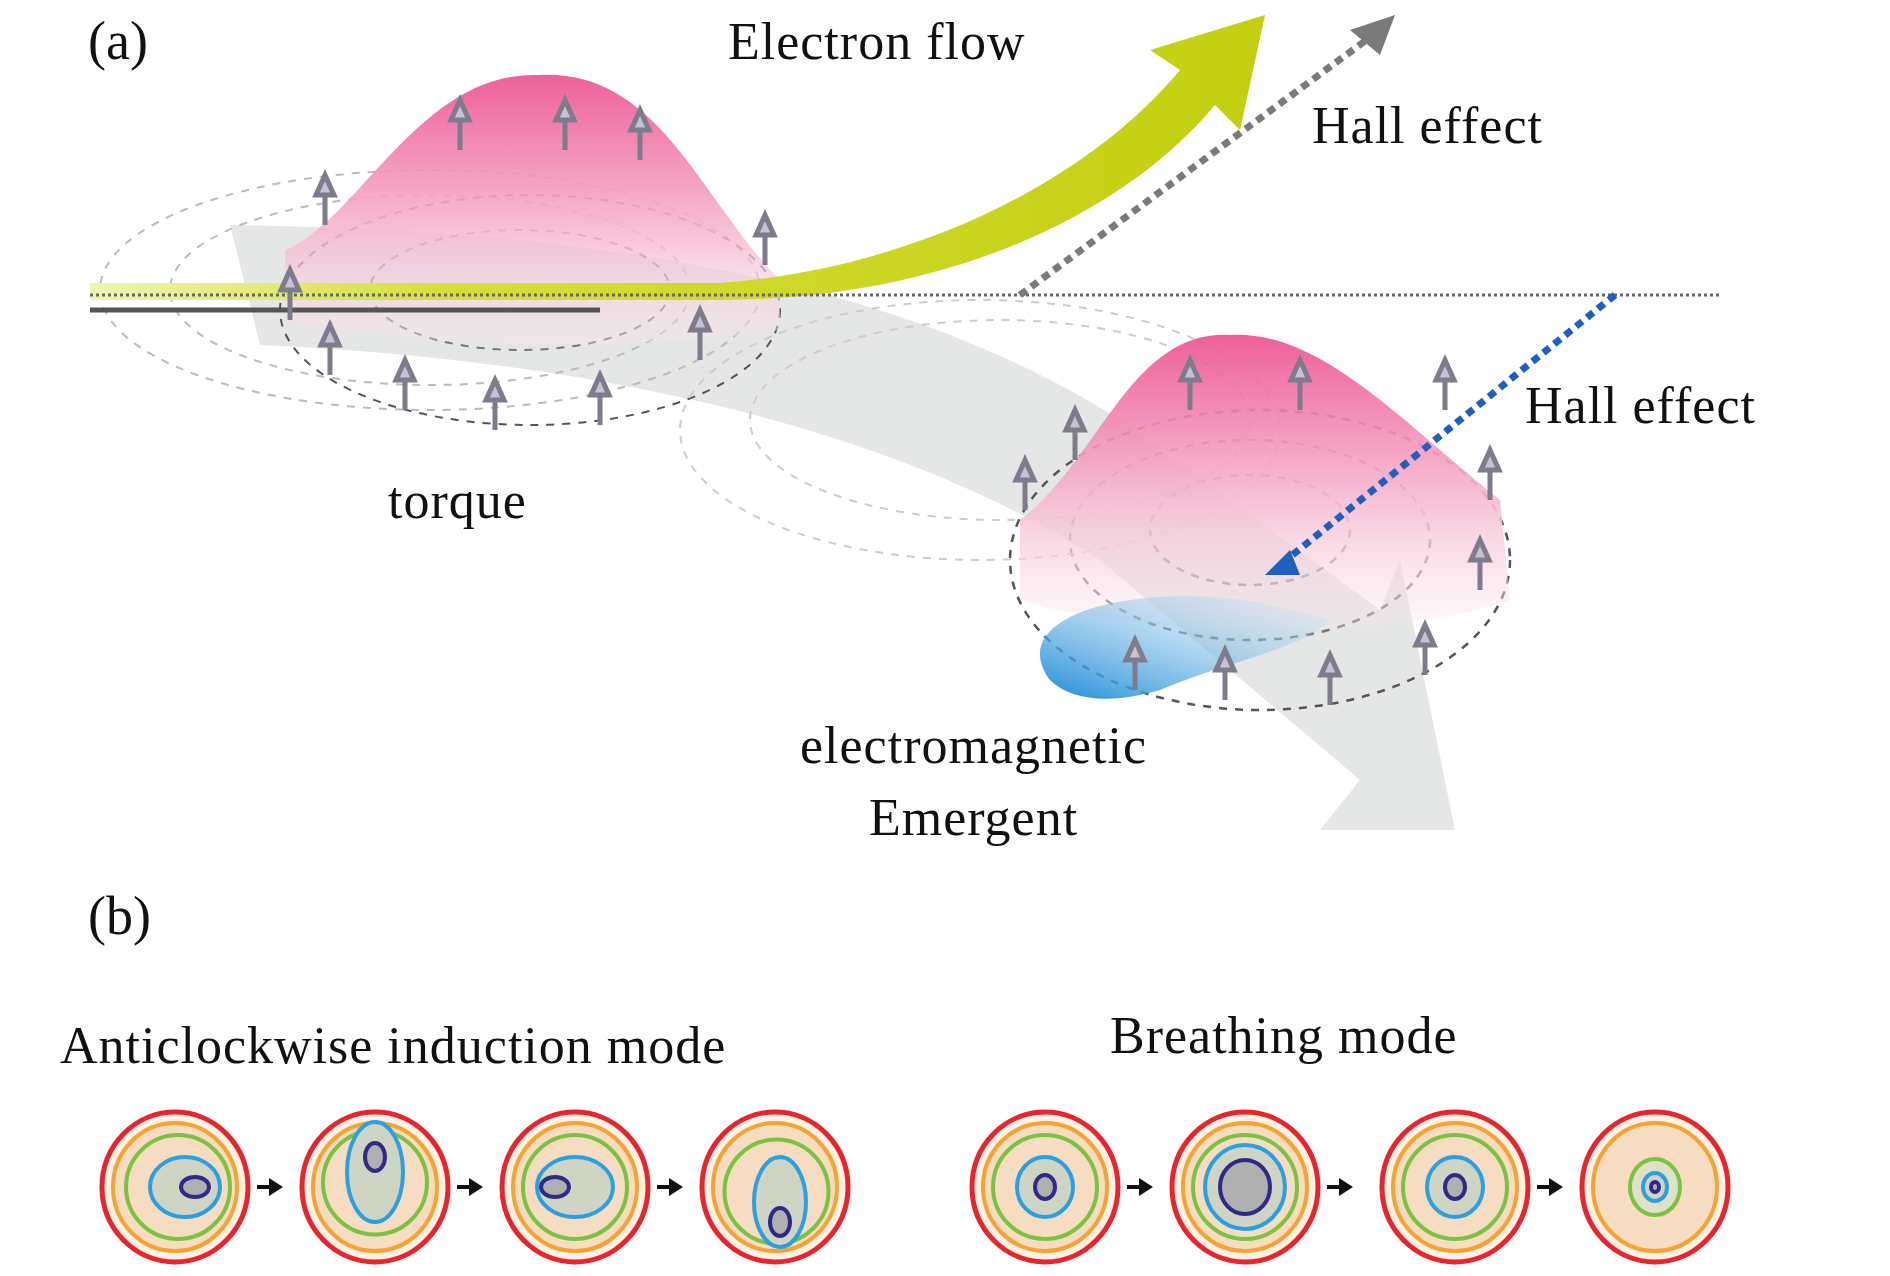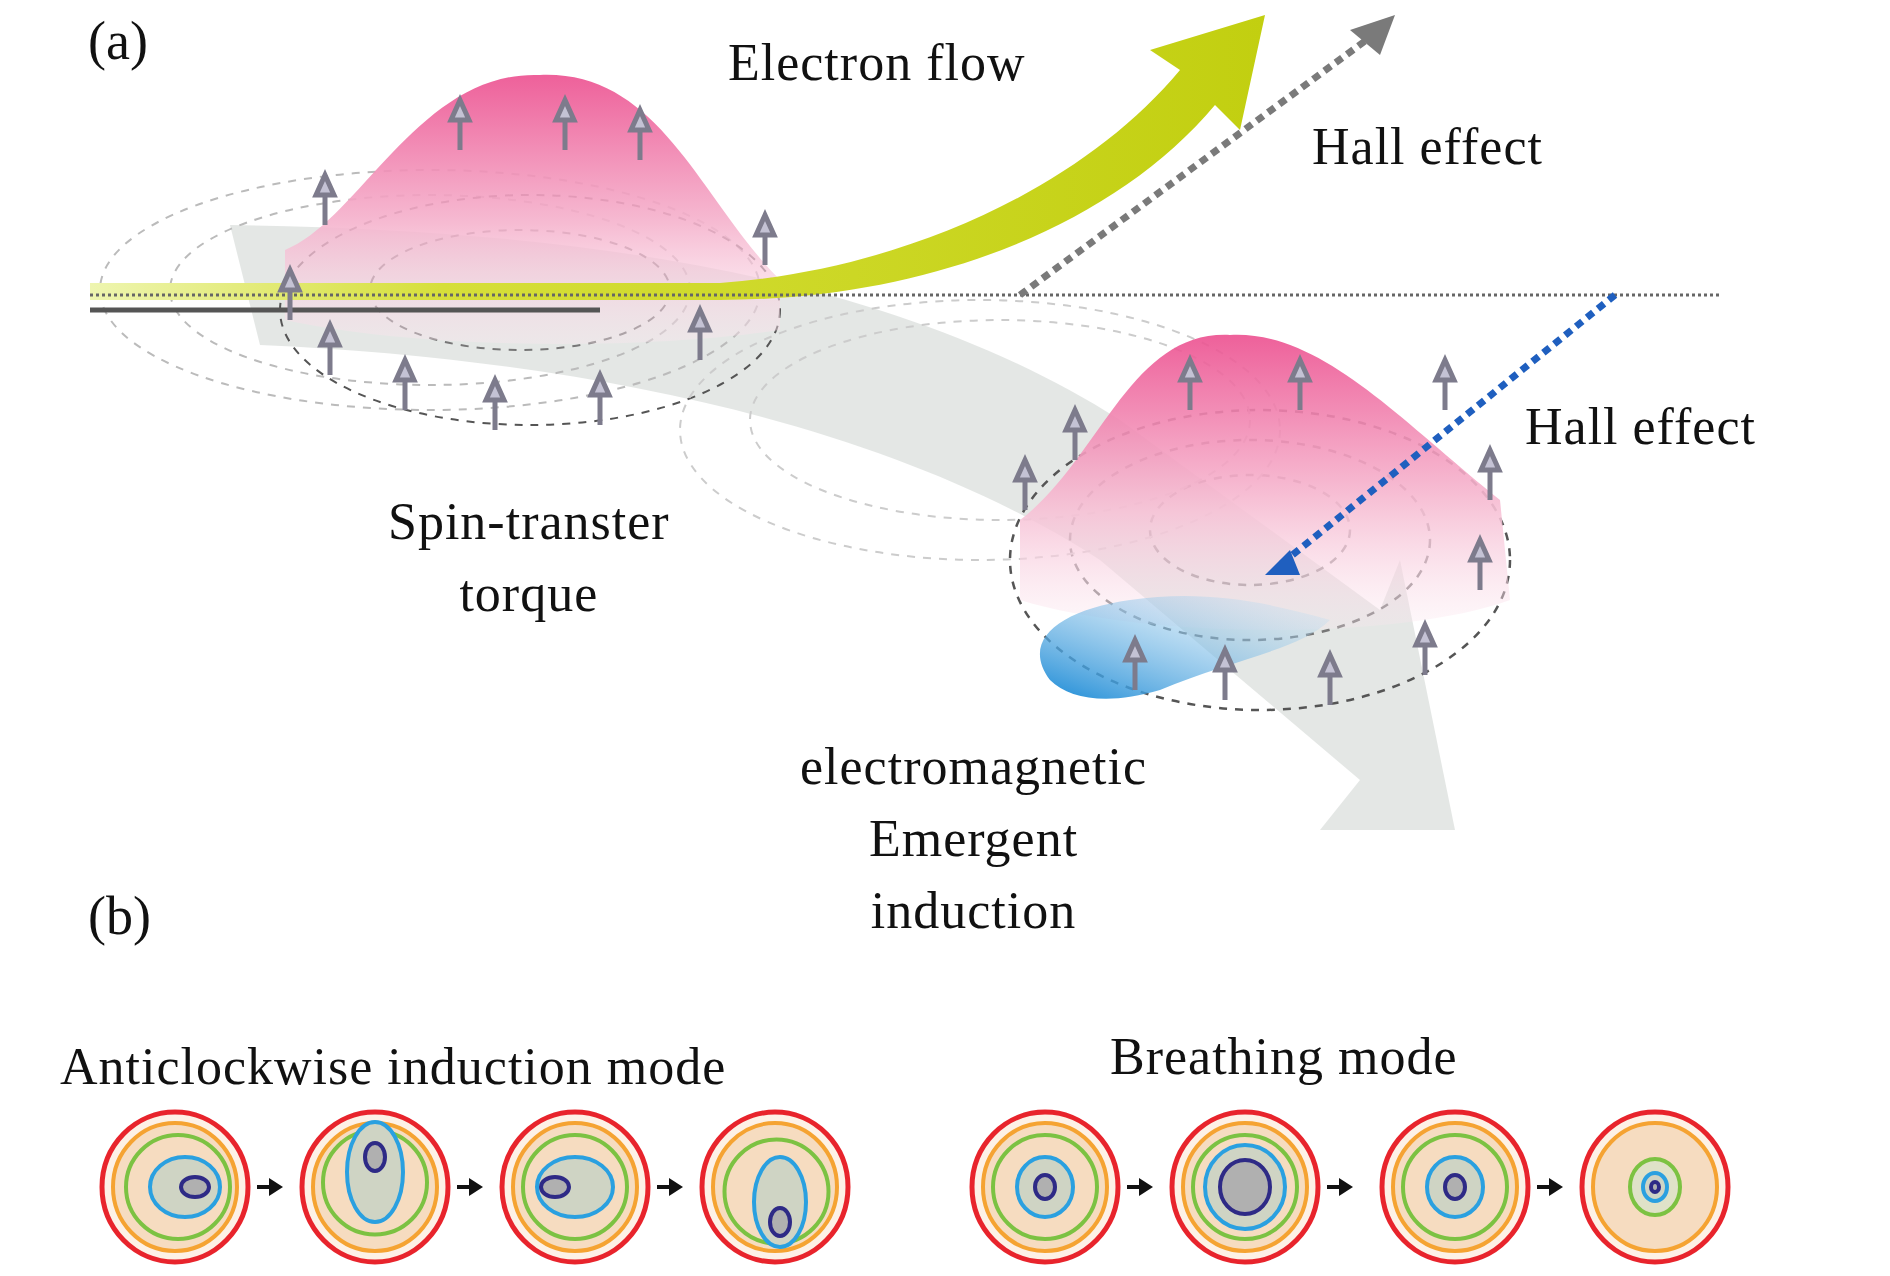--- a/index.html
+++ b/index.html
@@ -1,19 +1,19 @@
 <!DOCTYPE html>
 <html><head>
 <meta charset="utf-8">
 <style>
   html, body { margin: 0; padding: 0; background: #ffffff; }
   body { width: 1890px; height: 1276px; position: relative; overflow: hidden;
          font-family: "DejaVu Serif", "Liberation Serif", serif; color: #111; }
   .lbl { position: absolute; font-family: "Liberation Serif", "DejaVu Serif", serif;
-         font-size: 52px; line-height: 72px; white-space: nowrap; text-align: center; letter-spacing: 1px; margin-top: 21px; }
+         font-size: 52px; line-height: 72px; white-space: nowrap; text-align: center; letter-spacing: 1px; }
   .panel-tag { position: absolute; font-family: "Liberation Serif", serif; font-size: 54px; }
   svg { position: absolute; left: 0; top: 0; }
 </style>
 </head>
 <body>
 
 <svg width="1890" height="920" viewBox="0 0 1890 920">
   <defs>
     <linearGradient id="pinkGrad" x1="0" y1="0" x2="0" y2="1">
       <stop offset="0" stop-color="#ec4f8f"></stop>
@@ -177,28 +177,26 @@
 
 <div class="lbl" style="left:1312px; top:90px;">
   <div>Hall effect</div>
 </div>
 
 <div class="lbl" style="left:1525px; top:370px;">
   <div>Hall effect</div>
 </div>
 
 <div class="lbl" style="left:388px; top:465px;">
-  <div>Spin-transter</div>
   <div>torque</div>
 </div>
 
 <div class="lbl" style="left:800px; top:710px;">
   <div>electromagnetic</div>
   <div>Emergent</div>
-  <div>induction</div>
 </div>
 
 <div class="lbl" style="left:60px; top:1010px;">Anticlockwise induction mode</div>
 <div class="lbl" style="left:1110px; top:1000px;">Breathing mode</div>
 
 <svg width="1890" height="1276" viewBox="0 0 1890 1276" style="pointer-events:none;">
   <g id="frames">
       <ellipse cx="175" cy="1187" rx="73" ry="75" fill="#fdf1e6" stroke="#e8242c" stroke-width="5"></ellipse>
       <ellipse cx="175" cy="1187" rx="62" ry="64" fill="#f6dcc0" stroke="#f5a332" stroke-width="4"></ellipse>
       <ellipse cx="178" cy="1187" rx="52" ry="52" fill="#f6dcc0" stroke="#7cc242" stroke-width="4"></ellipse>

